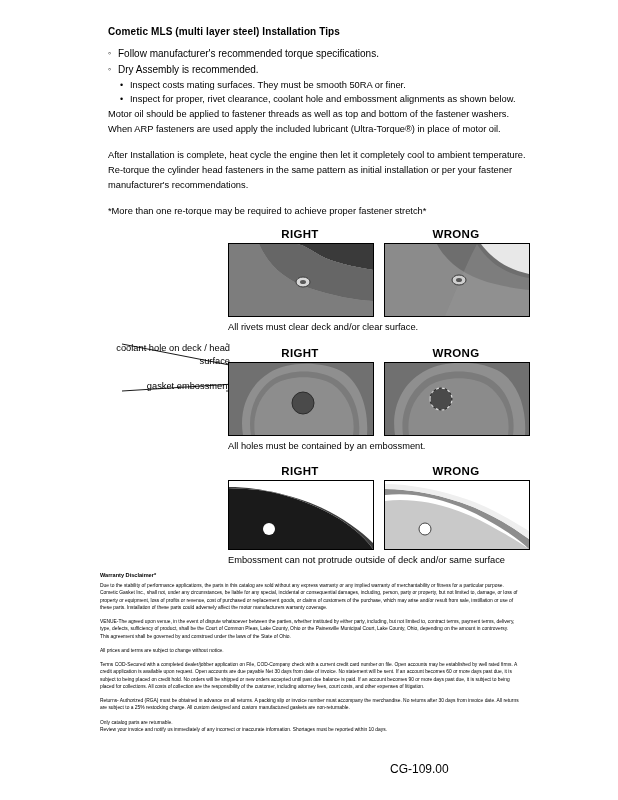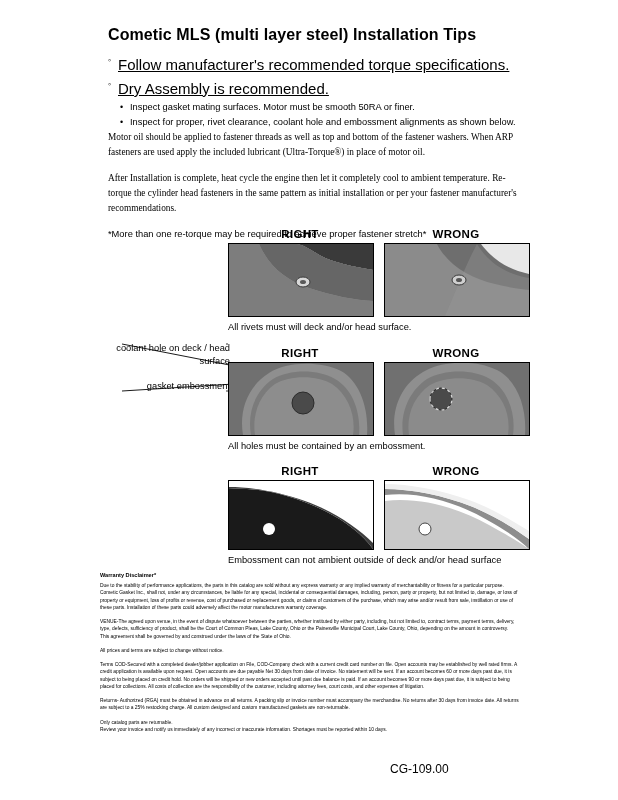--- a/index.html
+++ b/index.html
@@ -22,36 +22,35 @@
     padding: 0;
     box-sizing: border-box;
   }
   .content {
     position: absolute;
     left: 108px;
     top: 26px;
     width: 420px;
   }
   h1.title {
-    font-size: 16px;
+    font-size: 10px;
     font-weight: bold;
     margin: 0 0 9px 0;
     letter-spacing: 0.1px;
   }
   ul.bullets {
     list-style: none;
     margin: 0;
     padding: 0;
   }
   ul.bullets > li {
-    font-size: 15px;
+    font-size: 10px;
     line-height: 1.58;
     position: relative;
     padding-left: 10px;
-    text-decoration: underline;
   }
   ul.bullets > li::before {
     content: "\25E6";
     position: absolute;
     left: 0;
     top: 0;
     font-size: 9px;
   }
   ul.sub {
     list-style: none;
@@ -73,21 +72,20 @@
   }
   h2.subhead {
     font-size: 11.5px;
     font-weight: bold;
     margin: 17px 0 7px 0;
   }
   p.para {
     font-size: 9.3px;
     line-height: 1.62;
     margin: 0 0 11px 0;
-    font-family: Liberation Serif, serif;
   }
   p.note {
     font-size: 9.3px;
     line-height: 1.6;
     margin: 0;
   }
 
   
   .figures {
     position: absolute;
@@ -175,21 +173,21 @@
 <div class="page">
 
   <div class="content">
     <h1 class="title">Cometic MLS (multi layer steel) Installation Tips</h1>
 
     <ul class="bullets">
       <li>Follow manufacturer's recommended torque specifications.</li>
       <li>Dry Assembly is recommended.</li>
     </ul>
     <ul class="sub">
-      <li>Inspect gasket mating surfaces.  Motor must be smooth 50RA or finer.</li>
+      <li>Inspect costs mating surfaces.  They must be smooth 50RA or finer.</li>
       <li>Inspect for proper, rivet clearance, coolant hole and embossment alignments as shown below.</li>
     </ul>
 
     <p class="para">Motor oil should be applied to fastener threads as well as top and bottom of the fastener washers. When ARP fasteners are used apply the included lubricant (Ultra-Torque®) in place of motor oil.</p>
     <p class="para">After Installation is complete, heat cycle the engine then let it completely cool to ambient temperature. Re-torque the cylinder head fasteners in the same pattern as initial installation or per your fastener manufacturer's recommendations.</p>
     <p class="note">*More than one re-torque may be required to achieve proper fastener stretch*</p>
   </div>
 
   <div class="callouts">
     <div class="callout-1 callout-text">coolant hole on deck / head surface</div>
@@ -231,21 +229,21 @@
             <path d="M0,0 L144,0 L144,72 L0,72 Z" fill="#6e6e6e"></path>
             <path d="M0,0 L52,0 C62,20 84,34 110,40 C122,43 134,45 144,46 L144,72 L0,72 Z" fill="#8b8b8b"></path>
             <path d="M96,0 L144,0 L144,30 C124,26 108,16 96,0 Z" fill="#e8e8e8"></path>
             <path d="M92,0 C104,20 122,30 144,34 L144,72 L60,72 C70,50 80,22 92,0 Z" fill="#9a9a9a" opacity="0.35"></path>
             <ellipse cx="74" cy="36" rx="7" ry="5" fill="#cfcfcf" stroke="#3a3a3a" stroke-width="1"></ellipse>
             <ellipse cx="74" cy="36" rx="3" ry="2" fill="#555"></ellipse>
           </svg>
         </div>
       </div>
     </div>
-    <p class="caption">All rivets must will deck and/or head surface.</p>
+    <p class="caption">All rivets must clear deck and/or clear surface.</p>
 
     <div class="gap"></div>
 
     <div class="fig-row">
       <div class="fig-col">
         <div class="fig-label">RIGHT</div>
         <div class="fig-box">
           <svg width="144" height="72" viewBox="0 0 144 72">
             <rect x="0" y="0" width="144" height="72" fill="#6e6e6e"></rect>
             <path d="M0,0 L144,0 L144,72 L0,72 Z" fill="#707070"></path>
@@ -294,21 +292,21 @@
           <svg width="144" height="68" viewBox="0 0 144 68">
             <rect x="0" y="0" width="144" height="68" fill="#ffffff"></rect>
             <path d="M0,20 C34,16 72,26 104,44 C122,54 136,62 144,68 L0,68 Z" fill="#c9c9c9"></path>
             <path d="M0,14 C34,10 72,21 104,40 C122,50 136,60 144,68 L144,58 C130,48 112,36 88,26 C58,14 26,8 0,8 Z" fill="#8d8d8d"></path>
             <path d="M0,8 C26,8 58,14 88,26 C112,36 130,48 144,58 L144,50 C128,40 108,28 84,19 C56,9 24,3 0,3 Z" fill="#efefef"></path>
             <circle cx="40" cy="48" r="6" fill="#ffffff" stroke="#444" stroke-width="1"></circle>
           </svg>
         </div>
       </div>
     </div>
-    <p class="caption">Embossment can not ambient outside of deck and/or head surface</p>
+    <p class="caption">Embossment can not protrude outside of deck and/or same surface</p>
 
   </div>
 
   <div class="warranty">
     <h3>Warranty Disclaimer*</h3>
     <p>Due to the stability of performance applications, the parts in this catalog are sold without any express warranty or any implied warranty of merchantability or fitness for a particular purpose.  Cometic Gasket Inc., shall not, under any circumstances, be liable for any special, incidental or consequential damages, including, person, party or property, but not limited to, damage, or loss of property or equipment, loss of profits or revenue, cost of purchased or replacement goods, or claims of customers of the purchase, which may arise and/or result from sale, instillation or use of these parts.  Installation of these parts could adversely affect the motor manufacturers warranty coverage.</p>
     <p style="white-space:pre-line;">VENUE-The agreed upon venue, in the event of dispute whatsoever between the parties, whether instituted by either party, including, but not limited to, contract terms, payment terms, delivery, type, defects, sufficiency of product, shall be the Court of Common Pleas, Lake County, Ohio or the Painesville Municipal Court, Lake County, Ohio, depending on the amount in controversy.
 This agreement shall be governed by and construed under the laws of the State of Ohio.</p>
     <p>All prices and terms are subject to change without notice.</p>
     <p>Terms COD-Secured with a completed dealer/jobber application on File, COD-Company check with a current credit card number on file.  Open accounts may be established by well rated firms.  A credit application is available upon request.  Open accounts are due payable Net 30 days from date of invoice.  No statement will be sent.  If an account becomes 60 or more days past due, it is subject to being placed on credit hold.  No orders will be shipped or new orders accepted until past due balance is paid.  If an account becomes 90 or more days past due, it is subject to being placed for collections.  All costs of collection are the responsibility of the customer, including attorney fees, court costs, and other expenses of litigation.</p>

